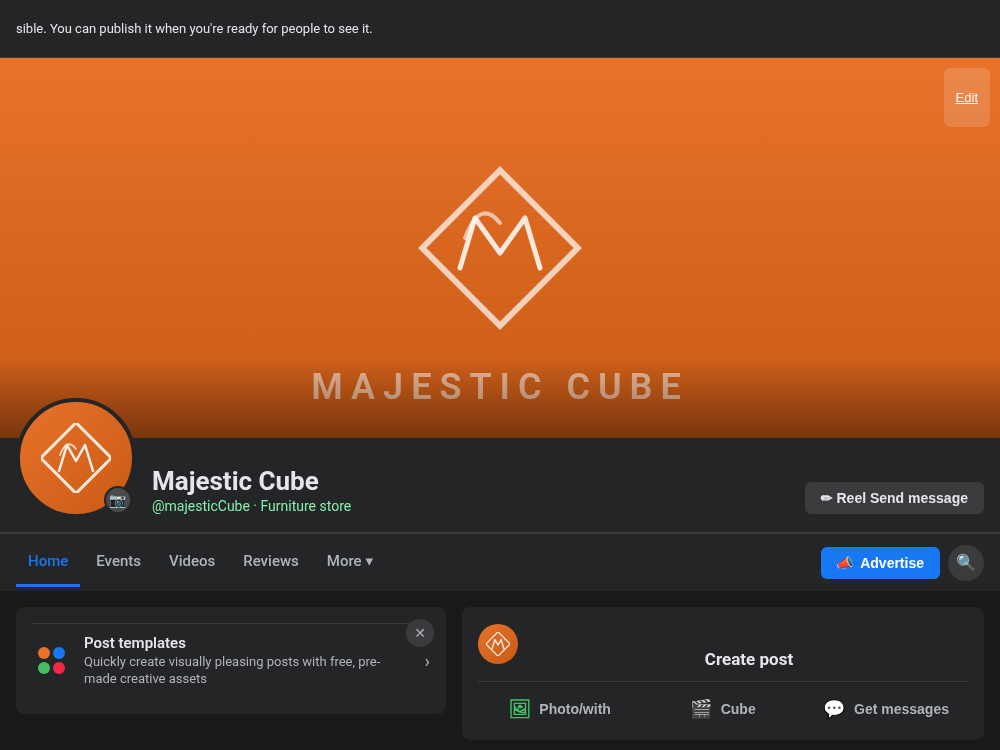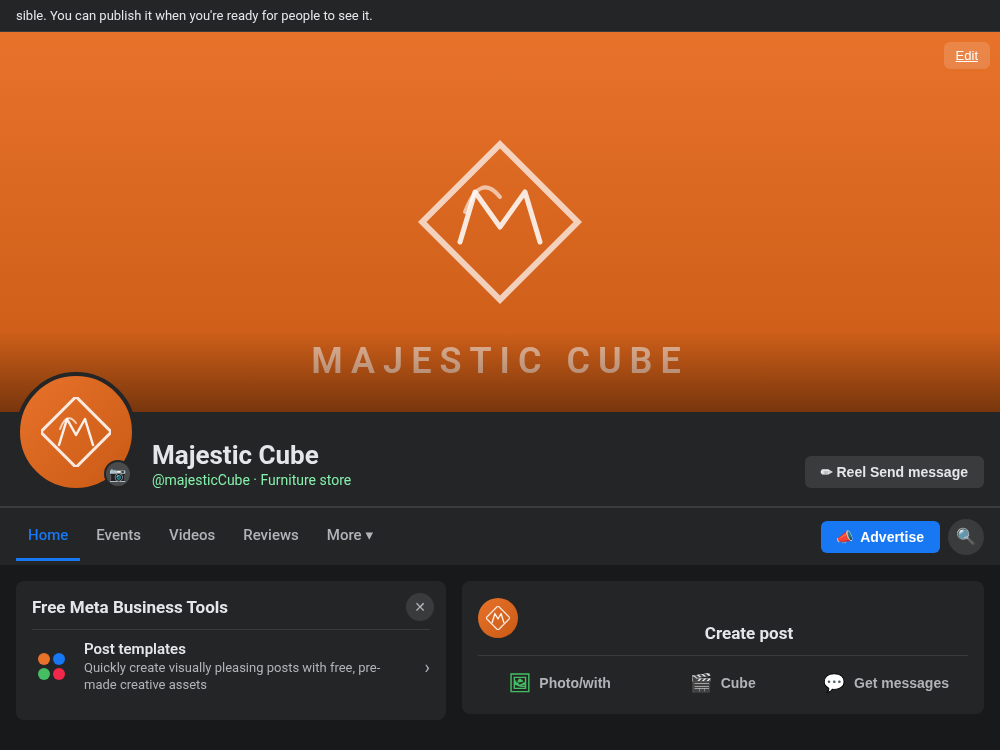--- a/index.html
+++ b/index.html
@@ -10,21 +10,21 @@
       width: 1000px;
       height: 750px;
       overflow: hidden;
     }
 
     
     .notification-bar {
       background: #242526;
       color: #e4e6ea;
       font-size: 13px;
-      padding: 8px 16px;
+      padding: 21px 16px;
       border-bottom: 1px solid #3a3b3c;
     }
 
     
     .cover-photo {
       width: 100%;
       height: 380px;
       background: linear-gradient(to bottom, #e8722a, #c85a15);
       position: relative;
       display: flex;
@@ -63,21 +63,21 @@
     }
 
     
     .edit-cover-btn {
       position: absolute;
       top: 10px;
       right: 10px;
       background: rgba(255,255,255,0.15);
       border: none;
       color: #fff;
-      padding: 6px 12px;
+      padding: 22px 12px;
       border-radius: 6px;
       font-size: 13px;
       cursor: pointer;
       text-decoration: underline;
     }
 
     
     .profile-section {
       background: #242526;
       padding: 0 16px 0 16px;
@@ -484,21 +484,20 @@
     <button class="btn-search">
       <span>🔍</span>
     </button>
   </div>
 </div>
 
 <div class="content-area">
 
   <div class="left-panel">
     <div class="meta-tools-card">
-      <div class="meta-tools-title">Free Meta Business Tools</div>
       <button class="close-btn">
         <span>✕</span>
       </button>
 
       <div class="tool-item">
         <div class="tool-icon">
           <div class="dots-icon">
             <div class="dot" style="background:#e8722a;"></div>
             <div class="dot" style="background:#1877f2;"></div>
             <div class="dot" style="background:#45bd62;"></div>

